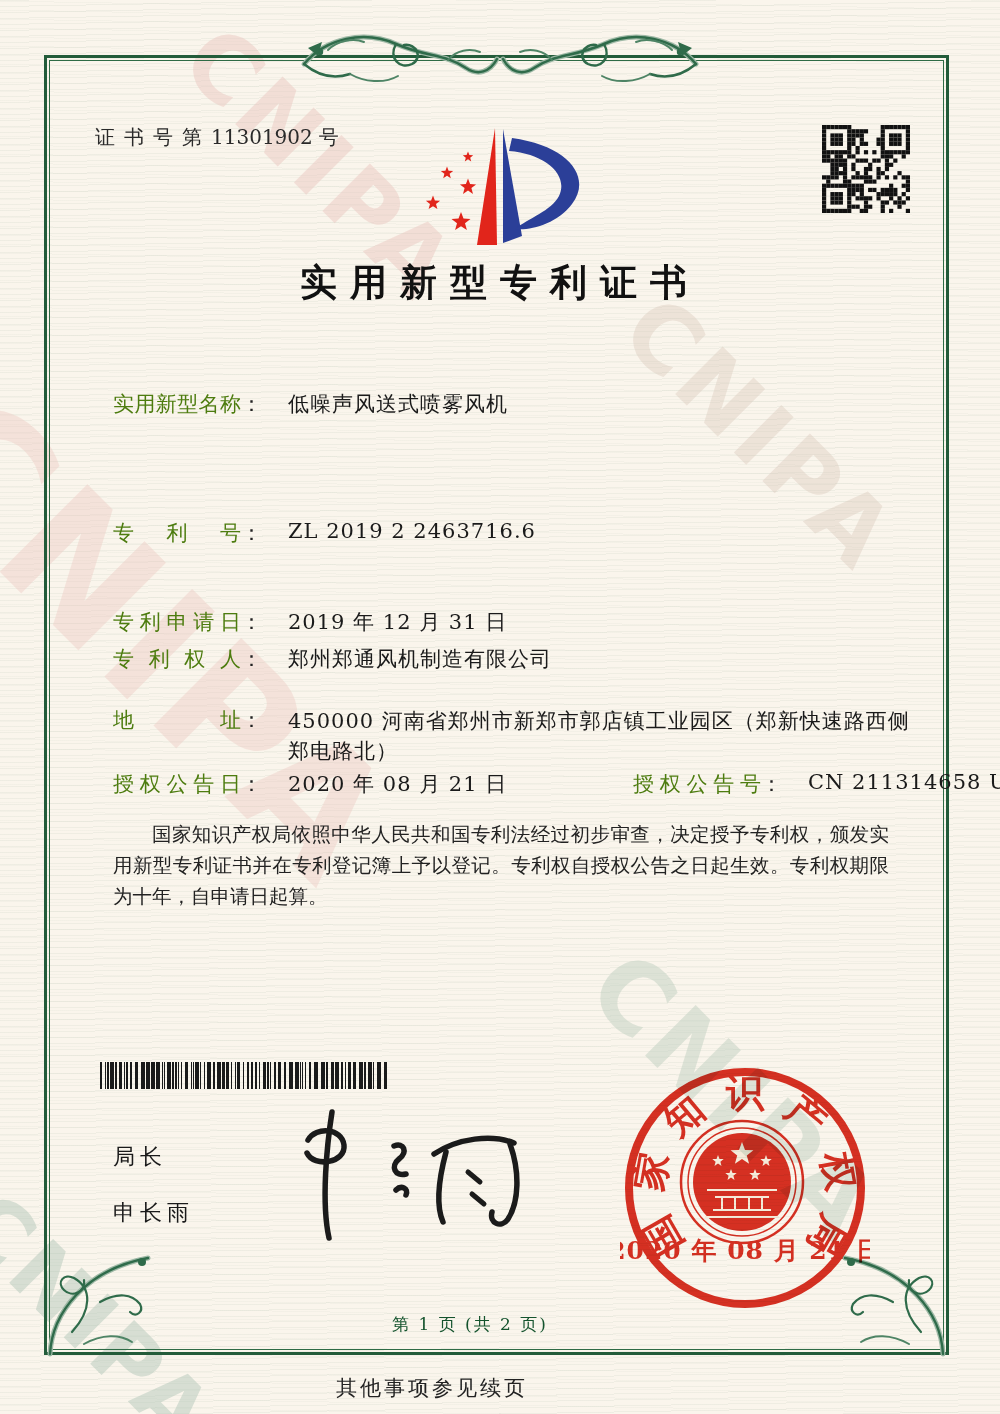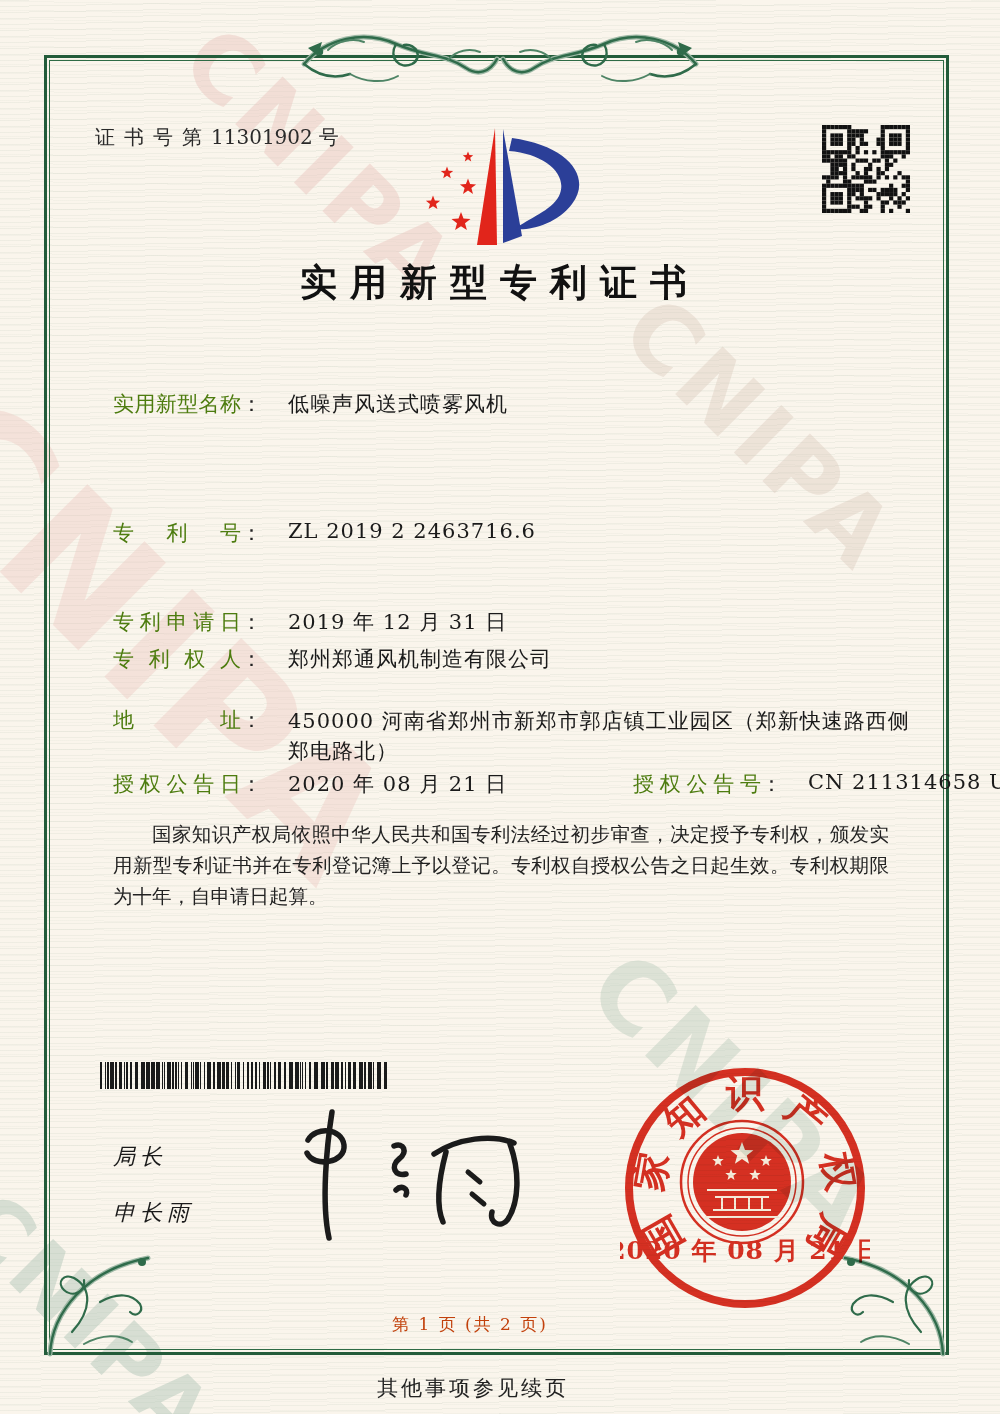--- a/index.html
+++ b/index.html
@@ -77,38 +77,38 @@
   
   .paras{
     position:absolute;left:112px;top:818px;width:778px;
     font-size:19.5px;line-height:1.6;color:#222;
     text-align:justify;
   }
   .paras p{margin:1px;text-indent:2em;}
 
   
   .barcode{position:absolute;left:100px;top:1062px;}
-  .sig-labels{position:absolute;left:113px;top:1142px;font-size:22px;letter-spacing:5px;color:#1a1a1a;font-style:italic;}
+  .sig-labels{position:absolute;left:113px;top:1142px;font-size:22px;letter-spacing:5px;color:#1a1a1a;}
   .sig-labels div{margin-bottom:26px;}
   .signature{position:absolute;left:268px;top:1100px;}
 
   
   .seal{position:absolute;left:620px;top:1063px;mix-blend-mode:multiply;opacity:0.96;}
   .seal text{fill:#d9291b;font-weight:700;font-family:"DejaVu Serif","Liberation Serif",serif;}
   .seal .arc-char{font-size:38px;}
   .seal .seal-date{font-size:25px;letter-spacing:1px;font-weight:600;}
 
   
   .page-info{
     position:absolute;left:0;top:1313px;width:940px;
-    text-align:center;font-size:17px;letter-spacing:2px;color:#c2410c;
+    text-align:center;font-size:17px;letter-spacing:2px;color:#14532d;
   }
   .cont-note{
     position:absolute;left:0;top:1374px;width:864px;
-    text-align:center;font-size:21px;letter-spacing:3px;color:#222;padding-left:41px;
+    text-align:center;font-size:21px;letter-spacing:3px;color:#222;
   }
 </style>
 </head>
 <body>
 
 <div class="page">
 
   <div class="guilloche"></div>
 
   <div class="wm wm1">CNIPA</div>

